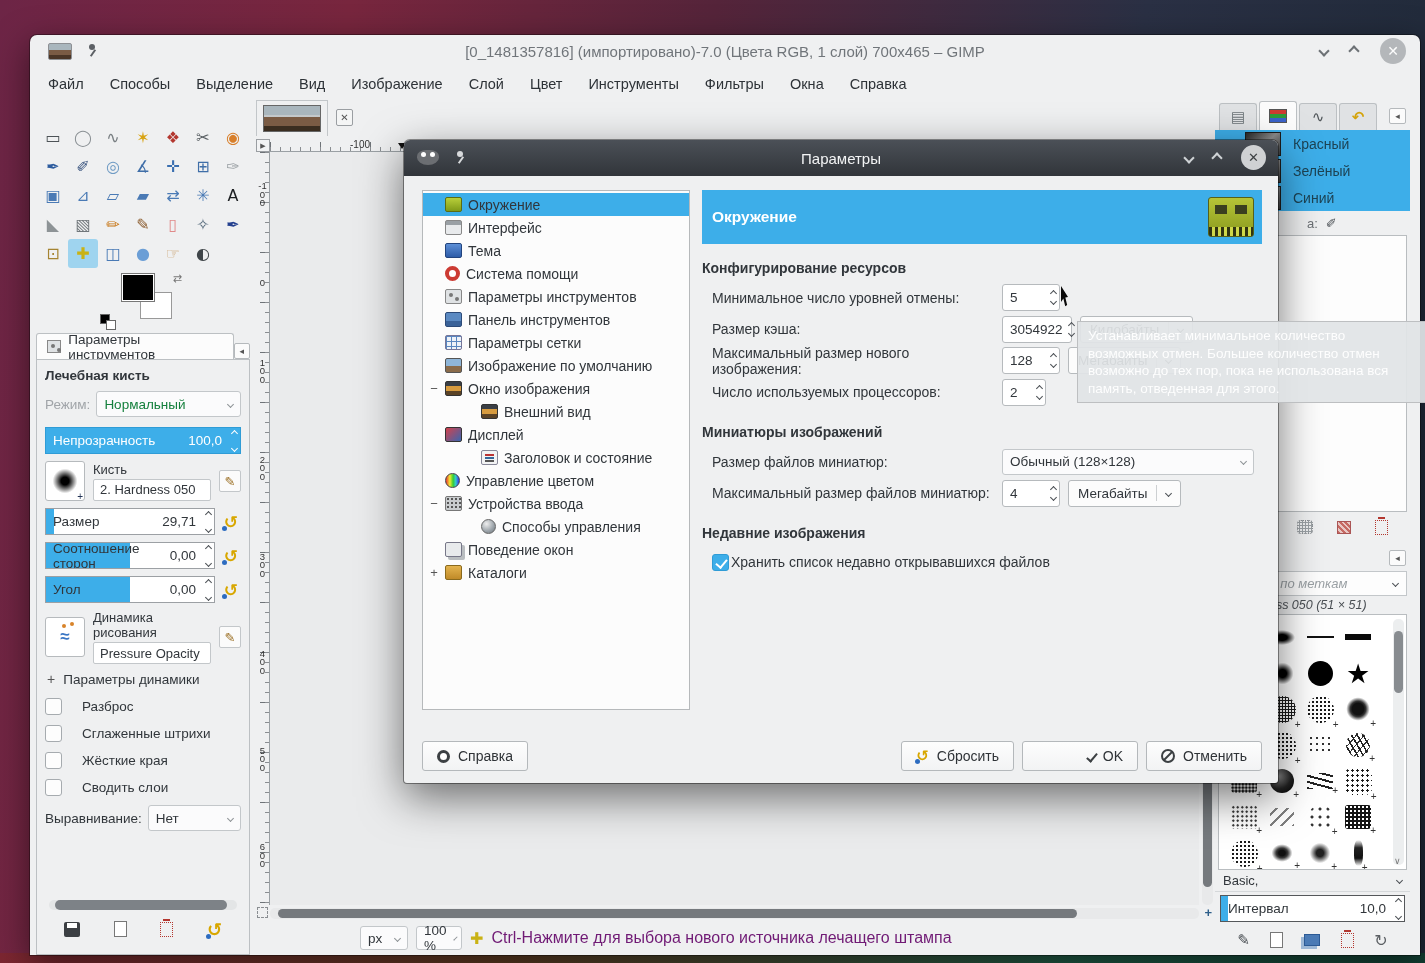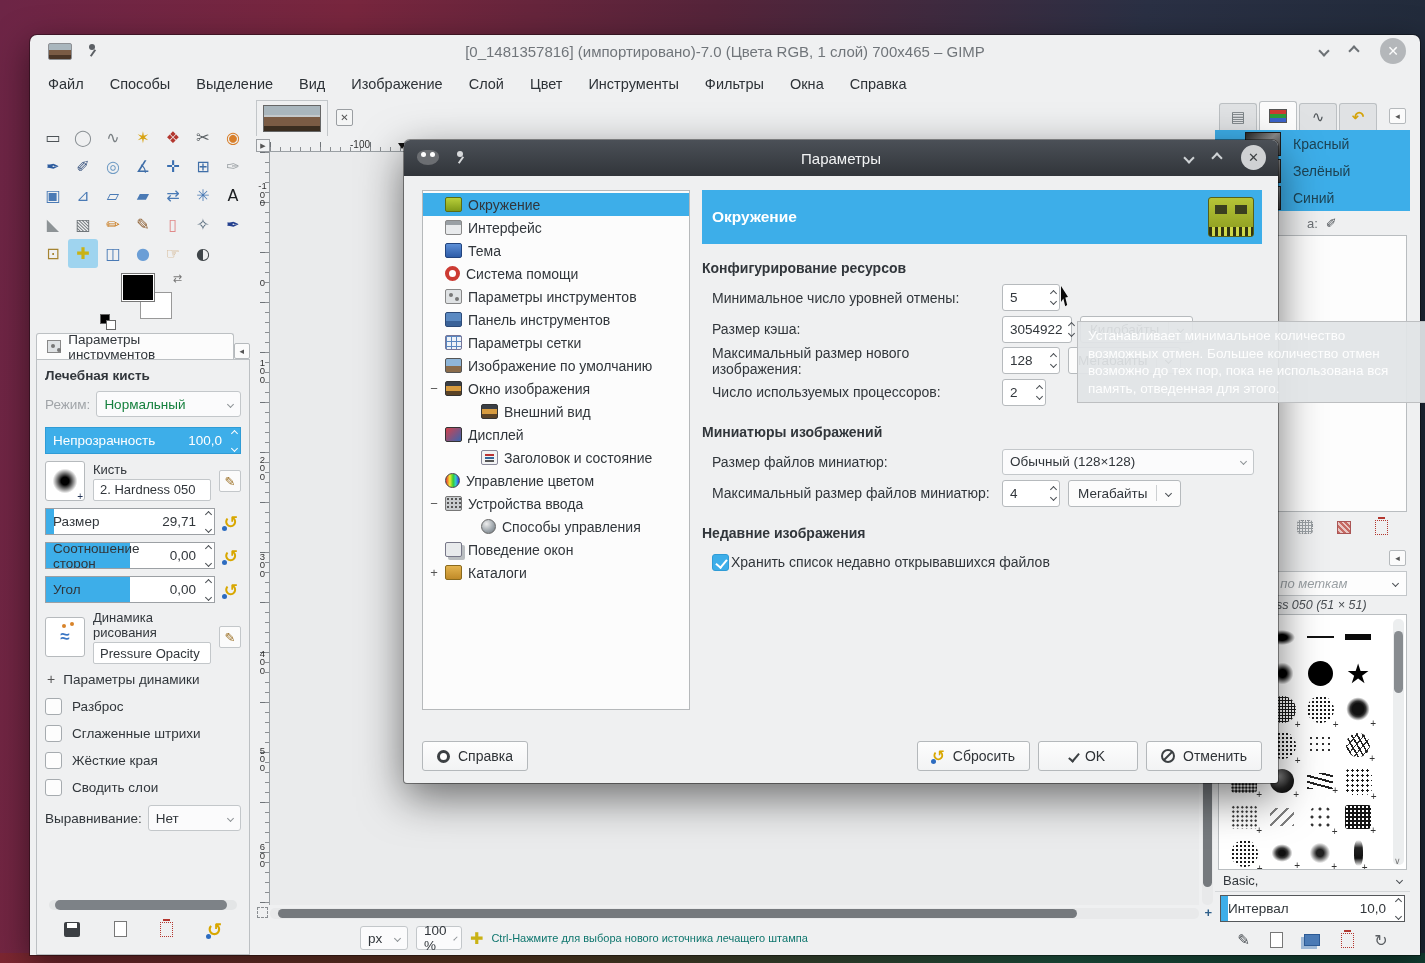--- a/index.html
+++ b/index.html
@@ -66,21 +66,21 @@
 .blob{width:26px;height:26px;background:radial-gradient(closest-side,#000 30%,rgba(0,0,0,0) 95%)}
 .thumbbox .pl{position:absolute;right:1px;bottom:-2px;font-size:10px;color:#235}
 .dynicon{font-style:normal;color:#3a76c4;font-weight:bold;font-size:17px;position:relative}
 .dynicon::after{content:"";position:absolute;left:2px;top:-3px;width:4px;height:4px;background:#d8842a;border-radius:50%;box-shadow:8px -2px 0 #d8842a}
 .fieldcol{flex:1;display:flex;flex-direction:column;gap:2px}
 .fieldcol .cap{font-size:13px}
 .tfield{height:22px;border:1px solid #c3c7ca;background:#fff;border-radius:2px;display:flex;align-items:center;padding:0 6px;font-size:13px}
 .editbtn{width:22px;height:22px;border:1px solid #c3c7ca;border-radius:2px;background:#fbfbfb;display:flex;align-items:center;justify-content:center;color:#996c1f;font-size:13px;align-self:center}
 .expandrow{display:flex;gap:8px;align-items:center;margin:4px 0 6px 2px;font-size:13.5px}
 .expandrow .plus{font-size:14px;color:#555}
-.cbrow{display:flex;gap:10px;align-items:center;height:27px;font-size:13.5px}
+.cbrow{display:flex;gap:20px;align-items:center;height:27px;font-size:13.5px}
 .cbox{width:17px;height:17px;border:1px solid #a6abaf;border-radius:3px;background:#fdfdfd;flex:0 0 auto}
 .cbox.checked{background:#3daee9;border-color:#2f9cd6;position:relative}
 .cbox.checked::after{content:"";position:absolute;left:5px;top:2px;width:5px;height:9px;border-right:2px solid #fff;border-bottom:2px solid #fff;transform:rotate(40deg)}
 .alignrow{display:flex;align-items:center;gap:6px;margin-top:4px}
 .tobottom{position:absolute;left:0;right:0;bottom:2px;height:52px}
 .toscroll{height:10px;margin:0 12px;background:#e3e5e6;border-radius:5px;position:relative}
 .toscroll .thumb{position:absolute;left:6px;right:10px;top:0;bottom:0;background:#7d8287;border-radius:5px}
 .toicons{display:flex;justify-content:space-around;align-items:center;height:38px;padding:0 10px}
 .ic-floppy{width:16px;height:15px;background:linear-gradient(#3b3f43,#3b3f43);position:relative;border-radius:2px}
 .ic-floppy::after{content:"";position:absolute;left:3px;top:1px;width:10px;height:5px;background:#fff}
@@ -108,21 +108,21 @@
 .surface{position:absolute;left:18px;top:52px;right:16px;bottom:50px;background:#eaebec}
 .vscroll{position:absolute;right:2px;top:52px;width:11px;bottom:50px;background:#e8e9ea;border-radius:5px}
 .vscroll .thumb{position:absolute;left:1px;right:1px;top:2px;bottom:18px;background:#75797d;border-radius:5px}
 .hscroll{position:absolute;left:18px;right:16px;bottom:36px;height:11px;background:#e8e9ea;border-radius:5px}
 .hscroll .thumb{position:absolute;left:8px;top:1px;bottom:1px;width:86%;background:#75797d;border-radius:5px}
 .qmask{position:absolute;left:5px;bottom:37px;width:11px;height:11px;border:1px dashed #8a8e92}
 .navcross{position:absolute;right:3px;bottom:35px;font-size:13px;font-weight:bold;color:#2e5f8a}
 .statusrow{position:absolute;left:18px;right:16px;bottom:3px;height:28px;display:flex;align-items:center;gap:8px;padding-left:90px}
 .statusrow .select{height:24px}
 .healglyph{color:#c9b215;font-size:16px;font-weight:bold;font-family:"DejaVu Sans",sans-serif}
-.stext{font-size:11px;color:#0f766e}
+.stext{font-size:16px;color:#701a75}
 
 .rdock{position:absolute;left:1185px;top:65px;width:195px;bottom:0;display:flex;flex-direction:column}
 .rtabs{height:30px;display:flex;align-items:flex-end;gap:2px;padding-left:4px}
 .rtab{width:38px;height:27px;background:#e0e2e4;border:1px solid #bcc0c3;border-bottom:none;border-radius:3px 3px 0 0;display:flex;align-items:center;justify-content:center}
 .rtab.active{background:#fcfcfc;height:29px}
 .rtab .g{font-size:15px;font-family:"DejaVu Sans",sans-serif}
 .chanstack{width:18px;height:14px;border:1px solid #555;background:linear-gradient(180deg,#cf3b31 0 34%,#2e9c3a 34% 67%,#3a62c9 67%)}
 .rtabs .collapsebtn{margin-left:auto;margin-right:4px;margin-bottom:6px}
 .chanrow{height:27px;background:#3daee9;display:flex;align-items:center;gap:12px;padding-left:30px;color:#1d4354;font-size:14px}
 .chanthumb{width:36px;height:24px;border:1px solid #1c1c1c;background:linear-gradient(135deg,#2a2a2a,#8a8a8a 55%,#3c3c3c)}
@@ -958,21 +958,21 @@
     <div class="dfooter">
       <span class="btn">
         <span class="hbuoy"></span>
         <span>Справка</span>
       </span>
       <span class="spacer"></span>
       <span class="btn right">
         <span class="ic-revert" style="font-size:15px">↺</span>
         <span>Сбросить</span>
       </span>
-      <span class="btn right" style="width:100px;justify-content:center">
+      <span class="btn right" style="width:116px;justify-content:flex-end">
         <span class="okcheck"></span>
         <span>OK</span>
       </span>
       <span class="btn right">
         <span class="cancelcirc"></span>
         <span>Отменить</span>
       </span>
     </div>
   </div>
 

